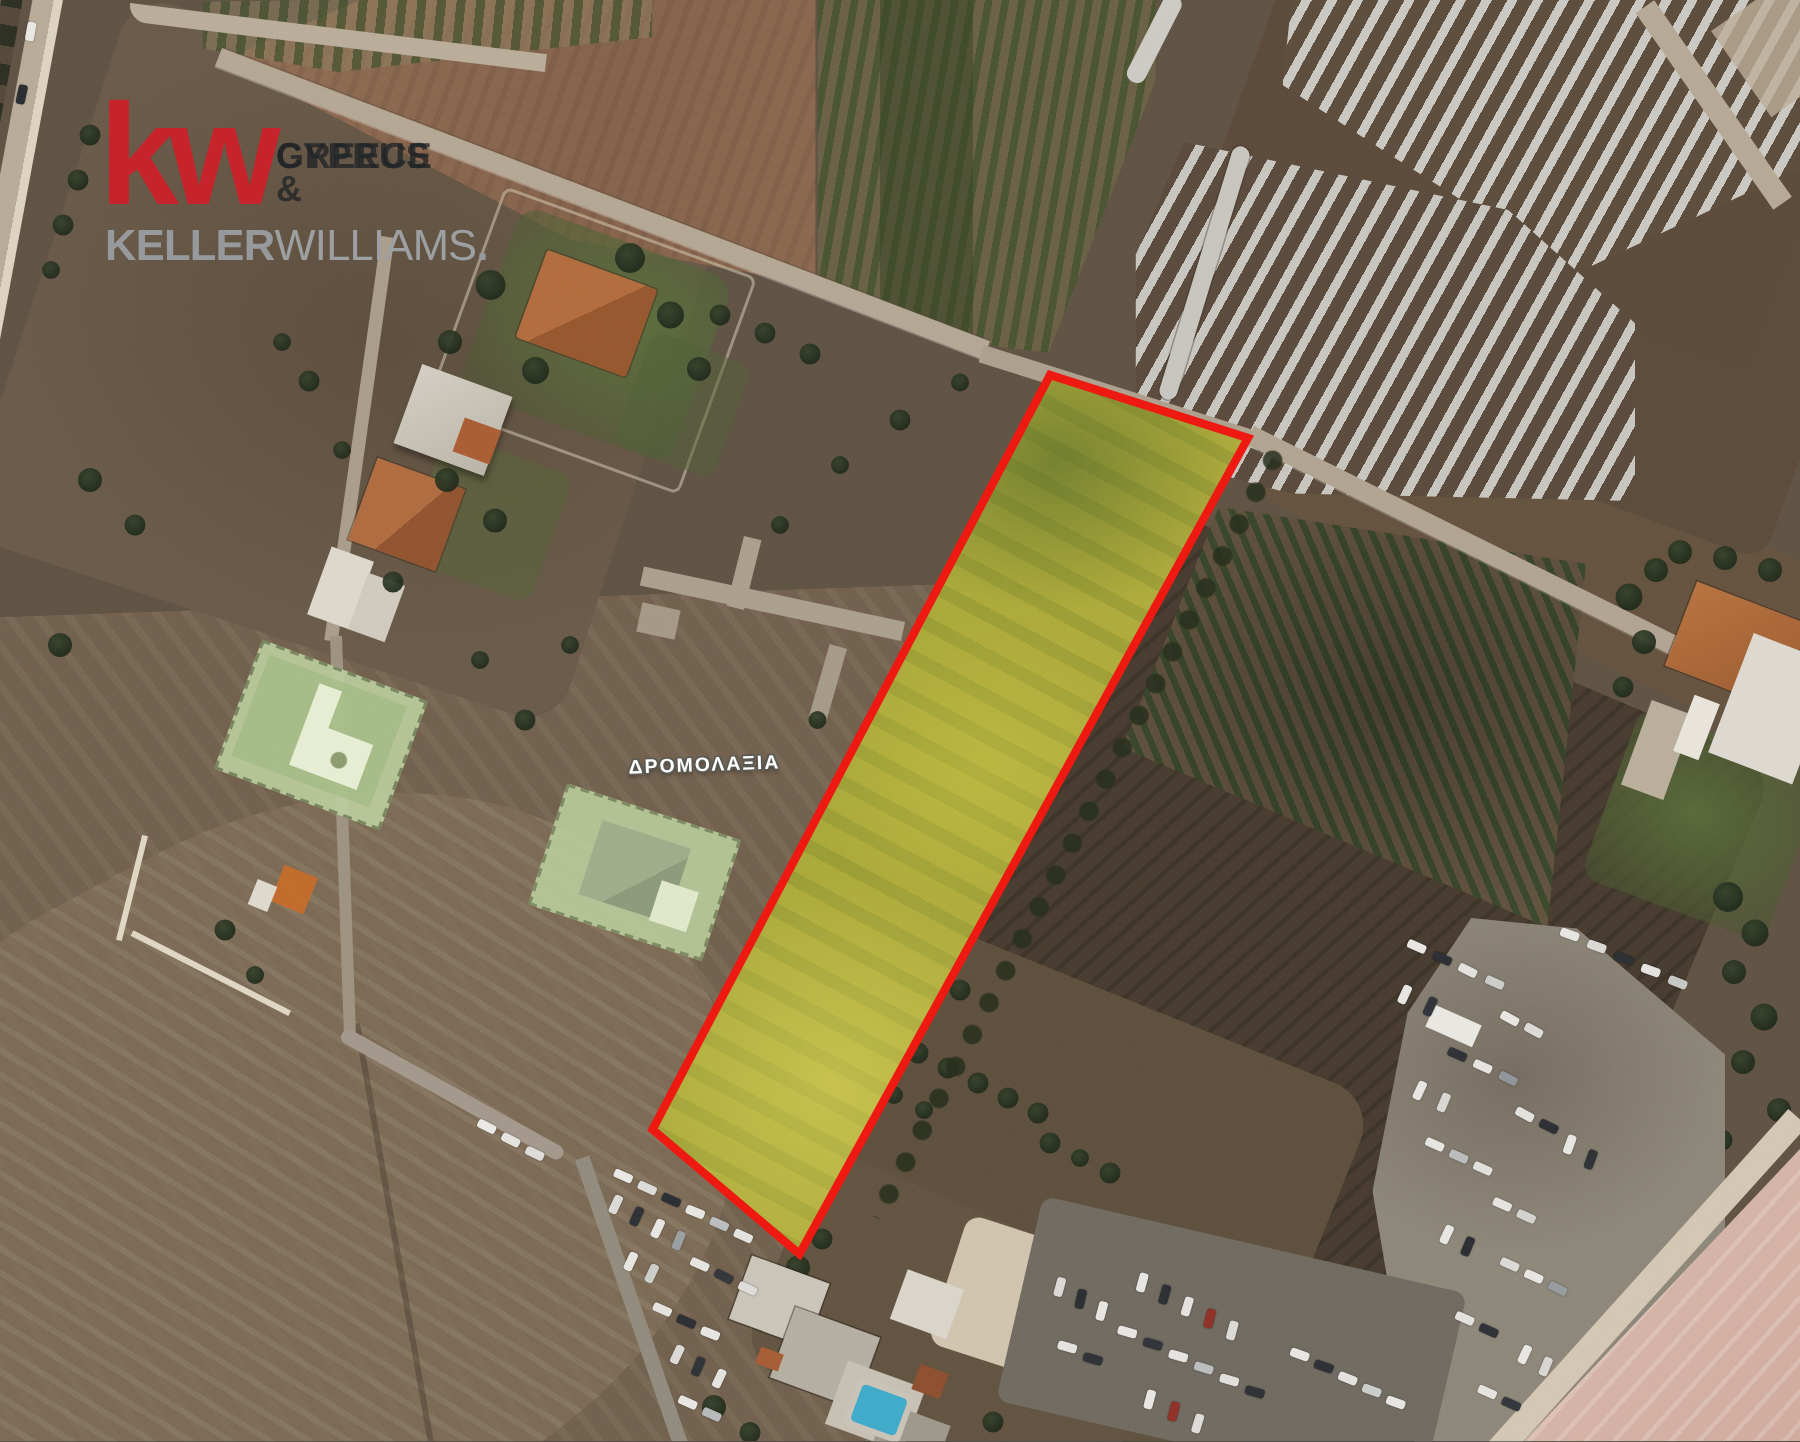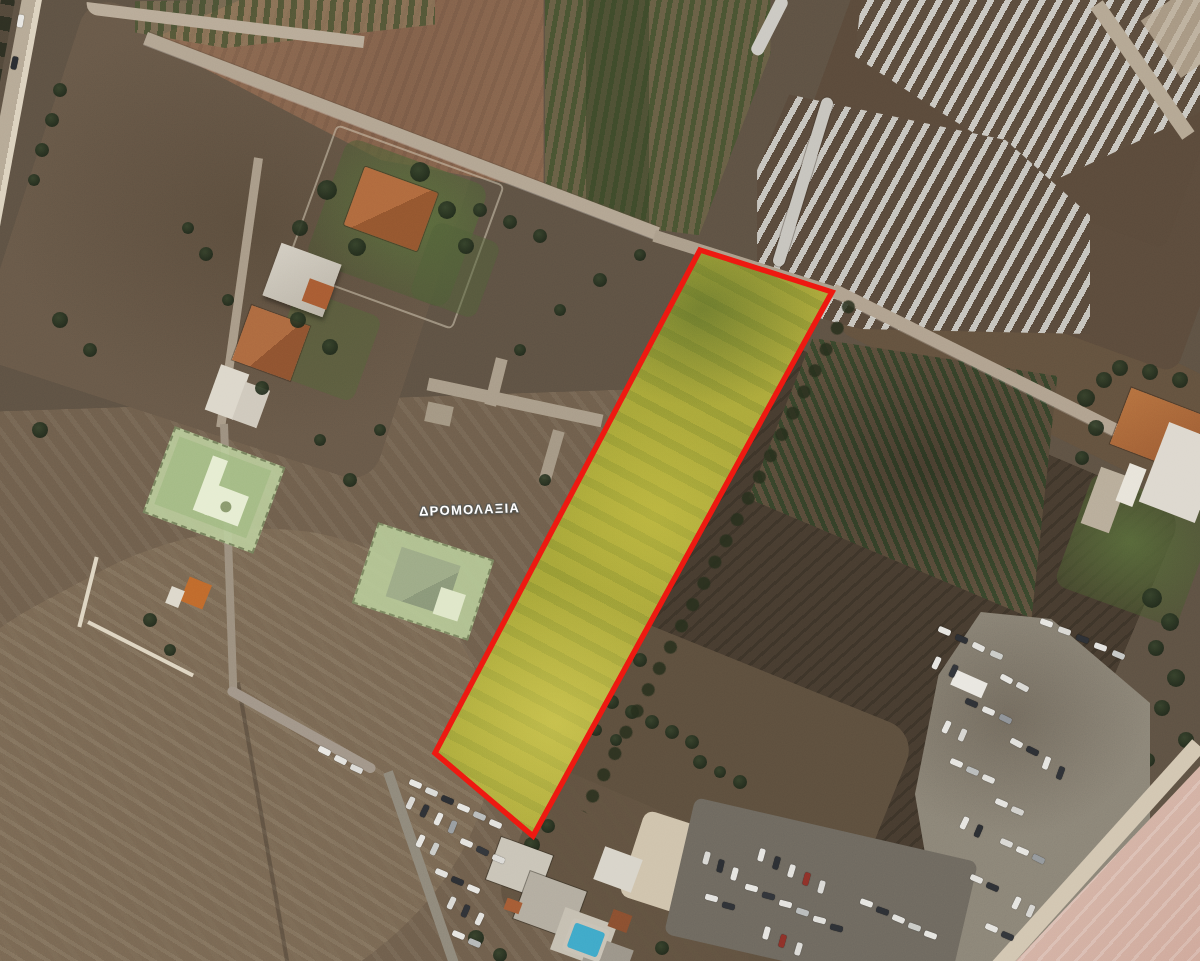--- a/index.html
+++ b/index.html
@@ -126,20 +126,28 @@
   <svg class="noise" width="1200" height="961">
     <filter id="n">
         <feTurbulence type="fractalNoise" baseFrequency="0.9" numOctaves="2"></feTurbulence>
     <feColorMatrix type="matrix" values="0 0 0 0 0.50  0 0 0 0 0.45  0 0 0 0 0.38  0 0 0 0.30 0"></feColorMatrix>
       </filter>
     <rect width="1200" height="961" filter="url(#n)"></rect>
   </svg>
 
   <div class="place-label">ΔΡΟΜΟΛΑΞΙΑ</div>
 
+  <div class="wm">
+    <div class="kw">kw</div>
+    <div class="region">
+      <div>GREECE &amp;</div>
+      <div>CYPRUS</div>
+    </div>
+    <div class="brand"><span class="b">KELLER</span><span class="r">WILLIAMS</span><span class="b">.</span></div>
+  </div>
 
 <div class="car" style="left: 409px; top: 781px; transform: rotate(24deg); background: rgb(232, 231, 227);"></div>
     <div class="car" style="left: 425px; top: 789px; transform: rotate(24deg); background: rgb(218, 219, 215);"></div>
     <div class="car" style="left: 441px; top: 797px; transform: rotate(24deg); background: rgb(43, 46, 51);"></div>
     <div class="car" style="left: 457px; top: 805px; transform: rotate(22deg); background: rgb(230, 229, 225);"></div>
     <div class="car" style="left: 473px; top: 813px; transform: rotate(24deg); background: rgb(185, 188, 188);"></div>
     <div class="car" style="left: 489px; top: 821px; transform: rotate(24deg); background: rgb(226, 225, 221);"></div>
     <div class="car" style="left: 404px; top: 800px; transform: rotate(115deg); background: rgb(217, 216, 212);"></div>
     <div class="car" style="left: 418px; top: 808px; transform: rotate(115deg); background: rgb(46, 49, 54);"></div>
     <div class="car" style="left: 432px; top: 816px; transform: rotate(115deg); background: rgb(230, 229, 225);"></div>

